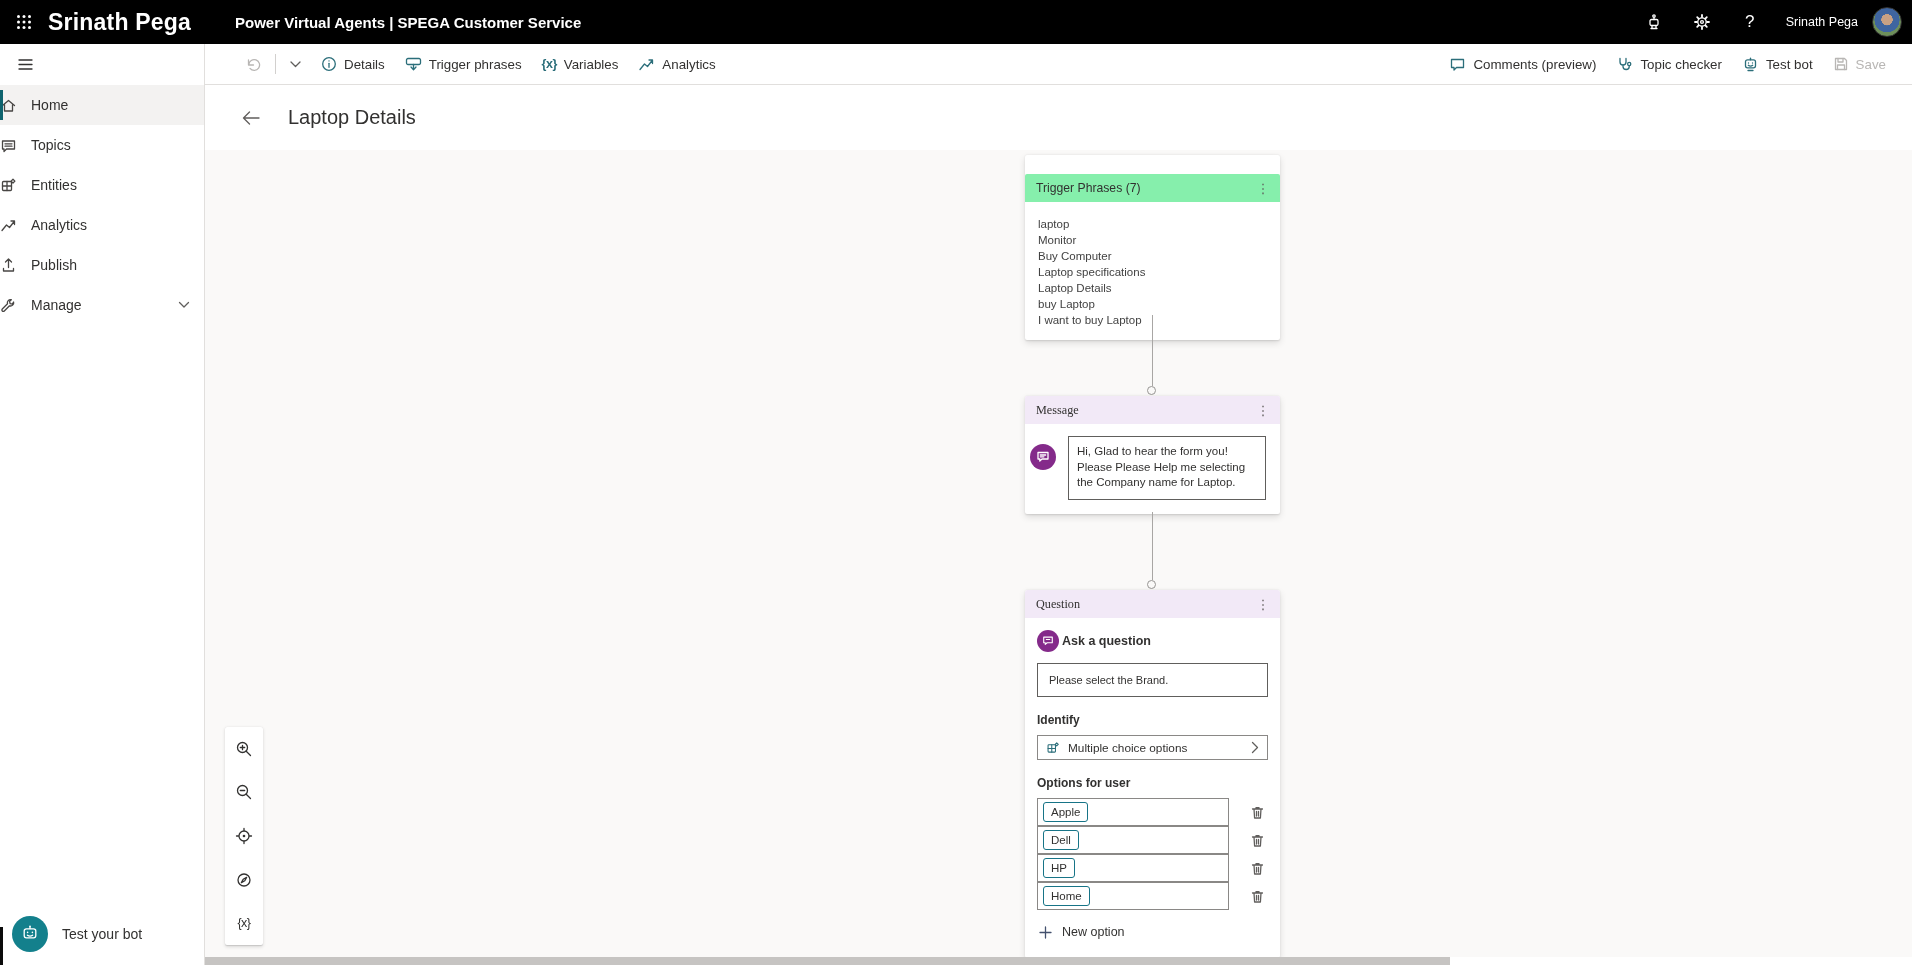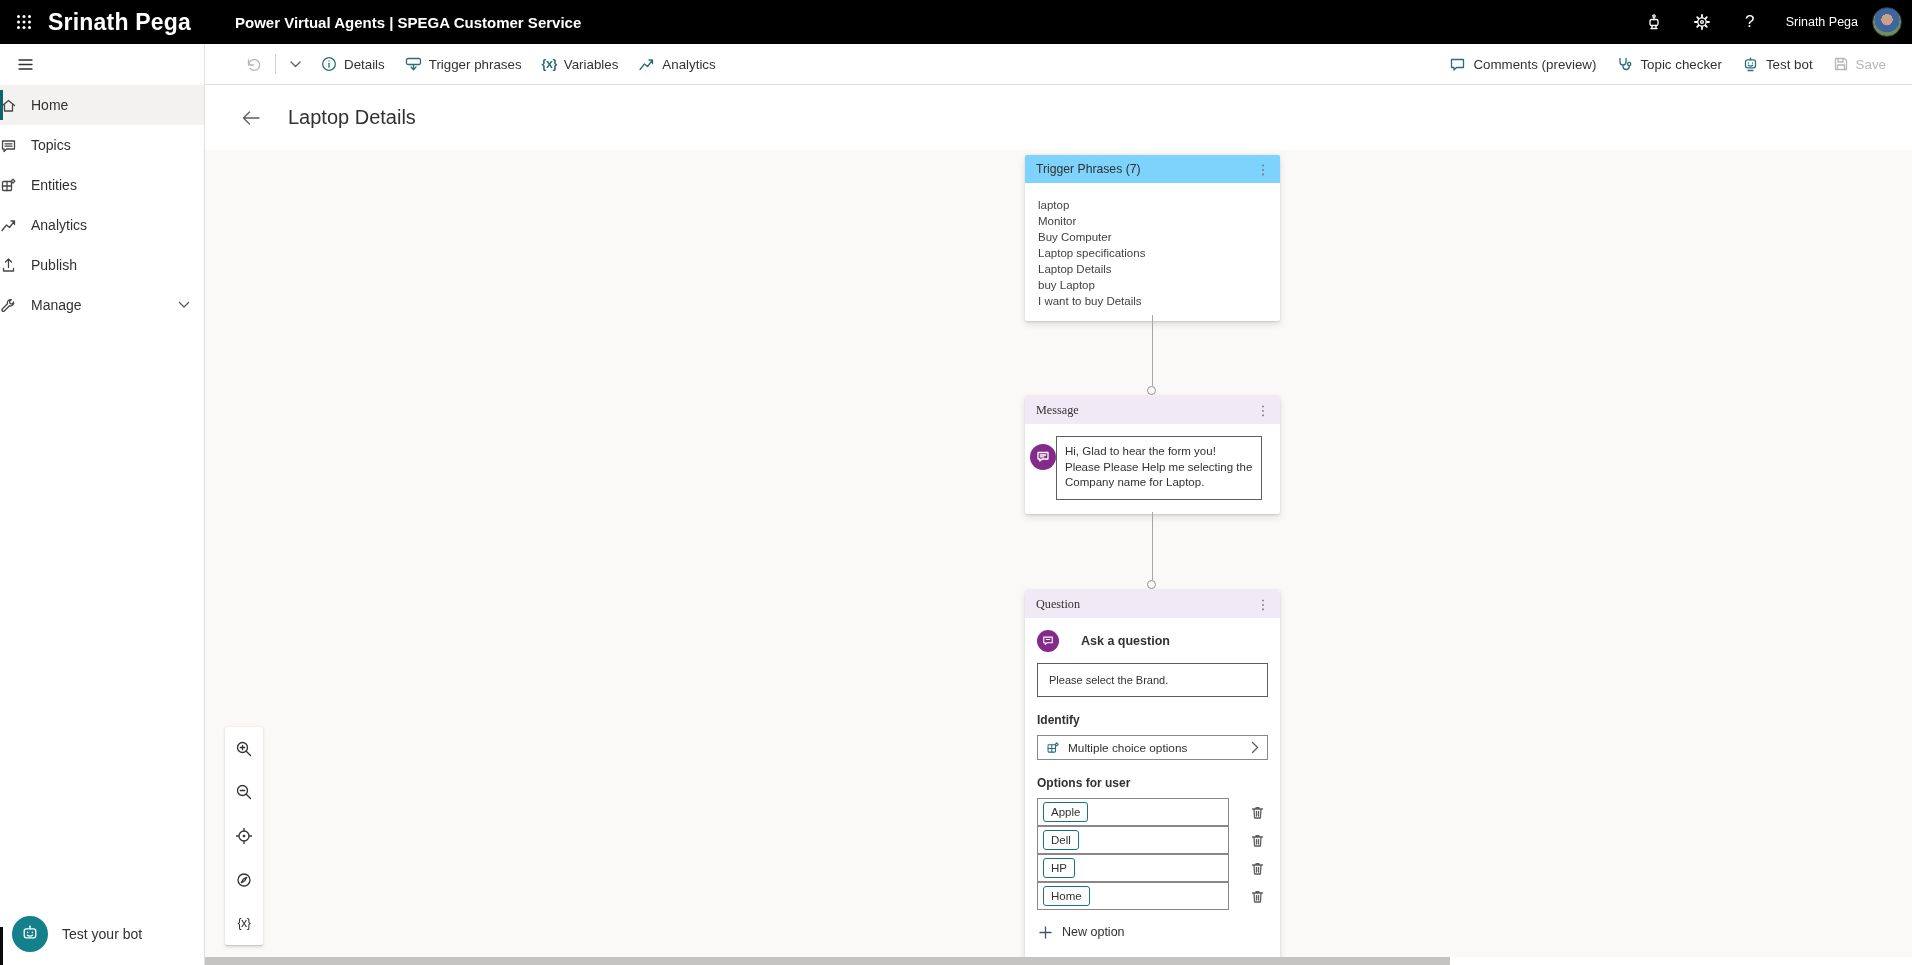--- a/index.html
+++ b/index.html
@@ -62,40 +62,40 @@
   .float-tools { position:absolute; left:20px; top:577px; width:38px; height:218px; background:#fff;
     border-radius:2px; box-shadow:0 1.6px 3.6px rgba(0,0,0,.13), 0 .3px .9px rgba(0,0,0,.11);
     display:flex; flex-direction:column; align-items:center; justify-content:space-around; color:#323130; }
   .float-tools button { width:38px; height:38px; display:flex; align-items:center; justify-content:center; color:#323130; }
   .fx { font-size:12.5px; letter-spacing:-.5px; color:#323130; }
 
   .node { position:absolute; left:820px; width:255px; background:#fff; border-radius:2px;
     box-shadow:0 .6px 1.8px rgba(0,0,0,.11), 0 3px 7px rgba(0,0,0,.12); }
   .node-head { height:28px; display:flex; align-items:center; justify-content:space-between;
     padding:0 6px 0 11px; font-size:12.2px; color:#323130; border-radius:2px 2px 0 0; }
-  .head-blue { background:#7dd3fc; }
+  .head-blue { background:#86efac;margin-top:19px; }
   .head-purple { background:#f2e9f7;font-family:Liberation Serif, serif; }
   .kebab { width:22px; height:22px; display:flex; align-items:center; justify-content:center;
     color:#605e5c; font-size:13px; line-height:1; }
 
   .phrase-list { padding:14px 12px 12px 13px; }
   .phrase { font-size:11.5px; line-height:16px; color:#424242; white-space:nowrap; }
 
   .connector { position:absolute; width:1px; background:#a8a6a4; left:947px; }
   .conn-dot { position:absolute; left:942px; width:9px; height:9px; border:1px solid #979593;
     border-radius:50%; background:#faf9f8; }
 
-  .msg-body { display:flex; padding:12px 14px 14px 5px; align-items:flex-start; }
+  .msg-body { display:flex; gap:12px; padding:12px 14px 14px 5px; align-items:flex-start; }
   .purple-circle { width:26px; height:26px; border-radius:50%; background:#842a8a; color:#fff;
     display:flex; align-items:center; justify-content:center; flex:none; margin-top:8px; }
   .msg-box { width:206px; border:1px solid #605e5c; background:#fff; padding:7px 8px;
     font-size:11.5px; line-height:15.5px; color:#323130; min-height:64px; }
 
   .q-body { padding:12px; }
-  .ask-row { display:flex; align-items:center; gap:22px; margin-bottom:11px; }
+  .ask-row { display:flex; align-items:center; gap:3px; margin-bottom:11px; }
   .ask-circle { width:22px; height:22px; border-radius:50%; background:#842a8a; color:#fff;
     display:flex; align-items:center; justify-content:center; flex:none; }
   .ask-label { font-size:12.5px; font-weight:bold; color:#323130; }
   .q-input { width:231px; border:1px solid #605e5c; background:#fff; padding:10px 11px;
     font-size:11px; color:#323130; }
   .sec-label { font-size:12px; font-weight:bold; color:#323130; margin:16px 0 8px; }
   .id-select { width:231px; height:25px; border:1px solid #8a8886; background:#fff;
     display:flex; align-items:center; gap:8px; padding:0 8px; cursor:pointer; }
   .id-select .eico { color:#2b6e7a; }
   .id-text { font-size:11.8px; color:#323130; }
@@ -379,21 +379,21 @@
           <span>Trigger Phrases (7)</span>
           <button class="kebab">⋮</button>
         </div>
         <div class="phrase-list">
           <div class="phrase">laptop</div>
           <div class="phrase">Monitor</div>
           <div class="phrase">Buy Computer</div>
           <div class="phrase">Laptop specifications</div>
           <div class="phrase">Laptop Details</div>
           <div class="phrase">buy Laptop</div>
-          <div class="phrase">I want to buy Details</div>
+          <div class="phrase">I want to buy Laptop</div>
         </div>
       </div>
 
       <div class="connector" style="top:165px;height:71px;"></div>
       <div class="conn-dot" style="top:236px;"></div>
 
       <div class="node" style="top:246px;">
         <div class="node-head head-purple">
           <span>Message</span>
           <button class="kebab">⋮</button>

